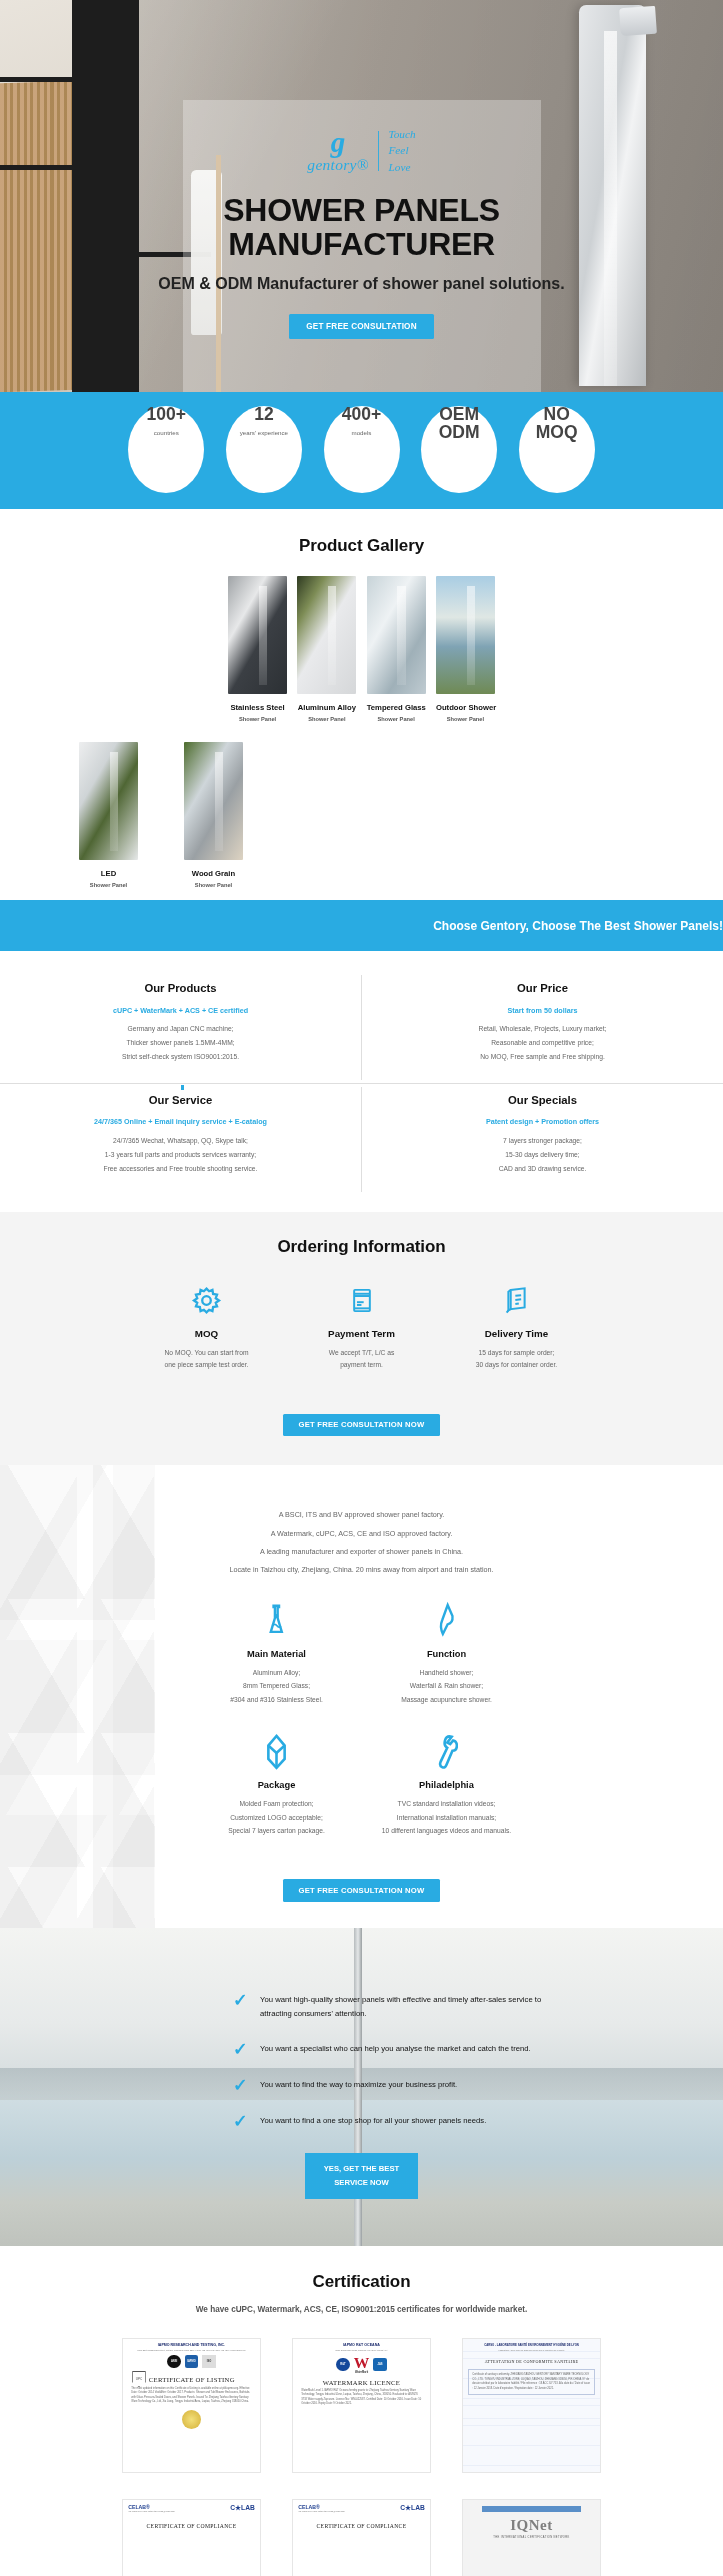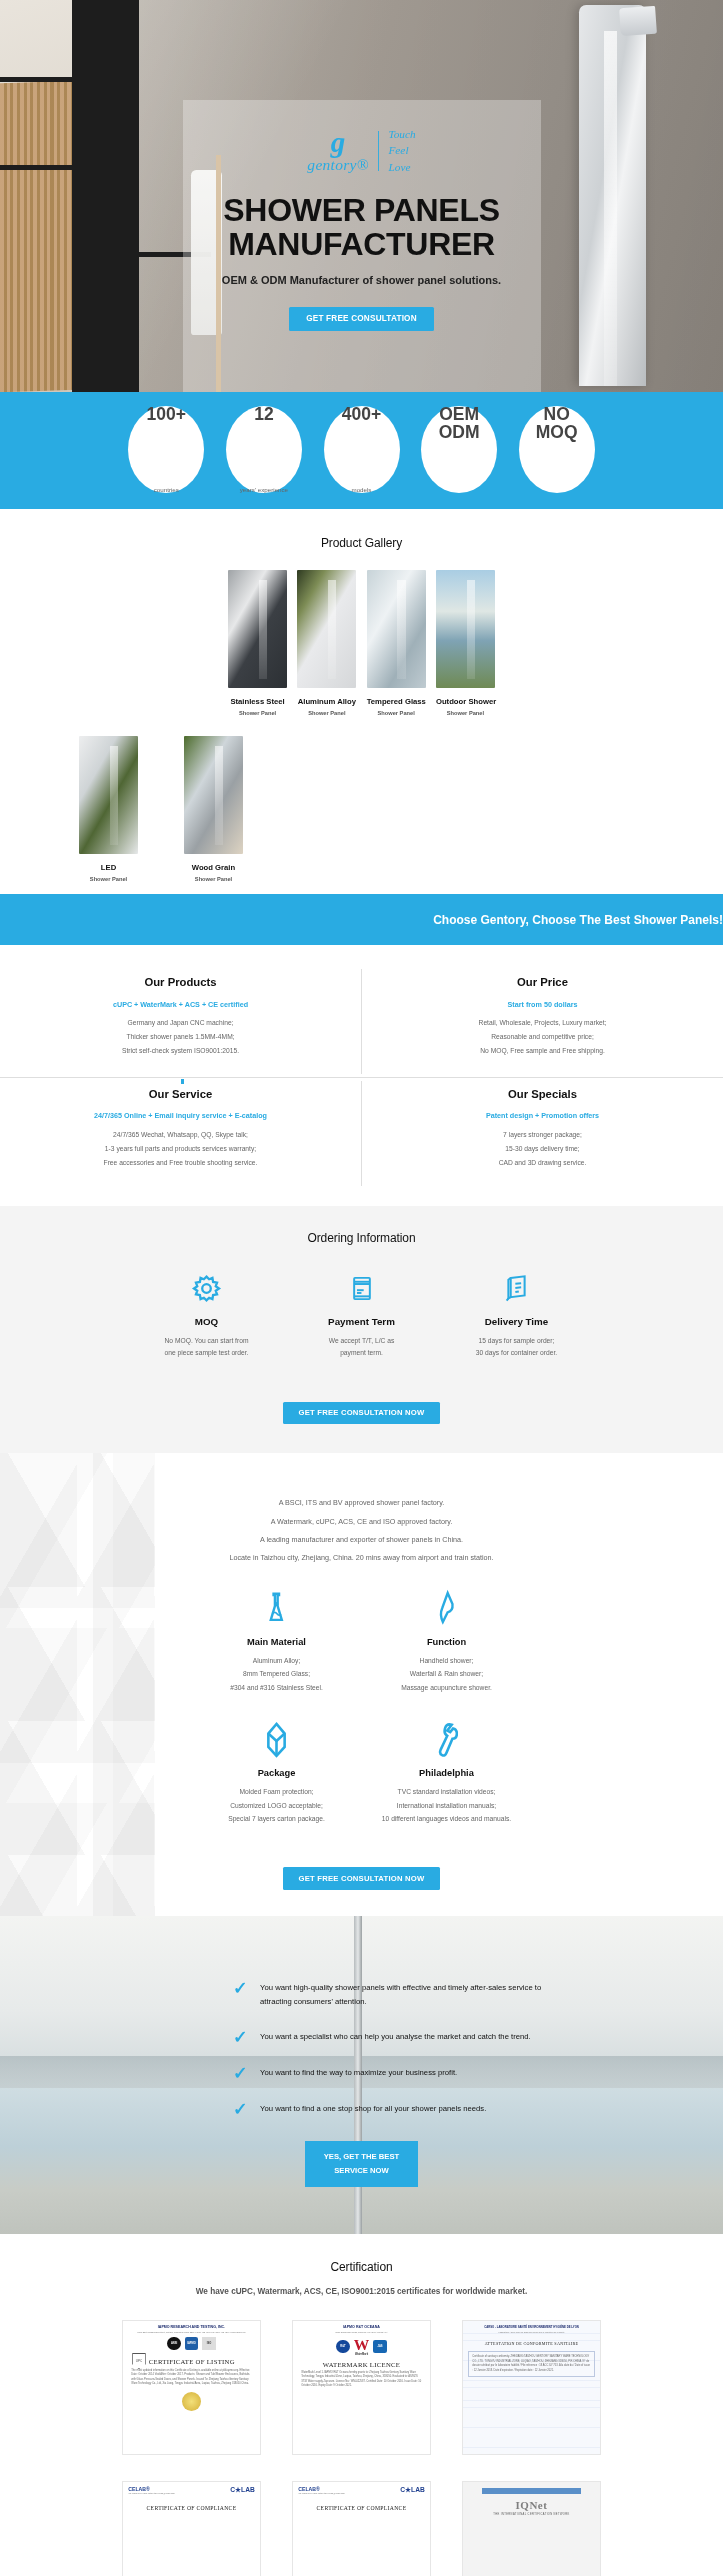--- a/index.html
+++ b/index.html
@@ -95,46 +95,46 @@
   .logo-tag {
     font-family:"Liberation Serif", serif; font-style:italic;
     color:#29abe2; font-size:11.3px; line-height:1.45; text-align:left;
   }
   .hero-h1 {
     font-family:"Liberation Sans Narrow","Liberation Sans",sans-serif;
     font-weight:700; font-size:32px; line-height:1.08; color:#111;
     letter-spacing:-0.3px;
   }
   .hero-sub {
-    margin-top:10.3px; font-size:11px; color:#222; font-weight:600; line-height:1.55;
+    margin-top:10.3px; font-size:16px; color:#222; font-weight:600; line-height:1.55;
   }
   .btn-primary {
     display:inline-block; margin-top:17.5px;
     background:#29abe2; color:#fff; font-weight:700; font-size:8.2px;
     padding:7.7px 17.5px; letter-spacing:0.2px; border:none; cursor:pointer;
     border-radius:1.5px;
   }
 
   
   .stats { background:#29abe2; padding:14.4px 0 15.5px; display:flex; justify-content:center; gap:21.6px; }
   .stat {
     width:76px; height:87px; background:#fff; border-radius:50%;
-    display:flex; flex-direction:column; align-items:center; justify-content:space-between; gap:5.2px;
+    display:flex; flex-direction:column; align-items:center; justify-content:flex-start; gap:5.2px;
   }
   .stat-num {
     font-family:"Liberation Sans Narrow","Liberation Sans",sans-serif;
     font-size:17.5px; font-weight:700; color:#444; line-height:1.02; text-align:center;
   }
   .stat-lbl { font-size:6.2px; color:#666; }
 
   
   .pg { padding:27px 0 12.4px; text-align:center; }
   h2.title {
     font-family:"Liberation Sans Narrow","Liberation Sans",sans-serif;
-    font-weight:400; font-size:12px; color:#111; letter-spacing:-0.1px;
+    font-weight:700; font-size:17px; color:#111; letter-spacing:-0.1px;
   }
   .pg-grid { display:flex; justify-content:center; gap:10.3px; margin-top:20.6px; padding:0 5.2px; }
   .pg-grid.row2 { justify-content:flex-start; padding-left:79px; gap:46px; }
   .pg-item { width:59px; text-align:center; }
   .pg-img {
     width:59px; height:118px; border-radius:1px; overflow:hidden; position:relative;
   }
   .pgi1 { background:linear-gradient(120deg,#9fa3a6 0%,#e7e8e9 30%,#3b3f44 55%,#2c3034 100%); }
   .pgi2 { background:linear-gradient(120deg,#2e3a21 0%,#7d8c55 22%,#e9eaec 48%,#d5d7d9 100%); }
   .pgi3 { background:linear-gradient(120deg,#c7d3d8 0%,#eef2f4 35%,#9fb0b8 70%,#bfcbd1 100%); }
@@ -263,21 +263,21 @@
   .cert-badges { display:flex; justify-content:center; gap:4.1px; margin:4.1px 0 2.1px; }
   .badge-o { width:13.4px; height:13.4px; border-radius:50%; background:#111; color:#fff; font-size:2.6px;
              display:flex; align-items:center; justify-content:center; font-weight:700;}
   .badge-s { width:13.4px; height:13.4px; background:#1f5fa8; color:#fff; font-size:2.6px;
              display:flex; align-items:center; justify-content:center; font-weight:700; border-radius:2.1px;}
   .badge-g { width:13.4px; height:13.4px; background:#ddd; color:#333; font-size:2.6px;
              display:flex; align-items:center; justify-content:center; font-weight:700;}
   .w-mark { font-family:"Liberation Serif",serif; color:#c0182b; font-weight:700; font-size:15.5px; line-height:1; }
   .seal { width:19.6px; height:19.6px; border-radius:50%; background:radial-gradient(#f3e07a,#d4af37); margin:5.2px auto 0; }
   .ce-lab { color:#1f3f8f; font-weight:700; font-size:5.2px; }
-  .iqnet { color:#7f7f7f; font-family:"Liberation Serif",serif; font-size:11px; font-weight:700; letter-spacing:0.5px; }
+  .iqnet { color:#7f7f7f; font-family:"Liberation Serif",serif; font-size:15px; font-weight:700; letter-spacing:0.5px; }
   .cert-watermark {
     position:absolute; inset:0; opacity:.12;
     background:repeating-linear-gradient(0deg,transparent 0 6.2px,#8ba5d8 6.2px 6.7px);
   }
 </style>
 </head>
 <body>
 
 <section class="section hero">
   <div class="hero-wall"></div>

